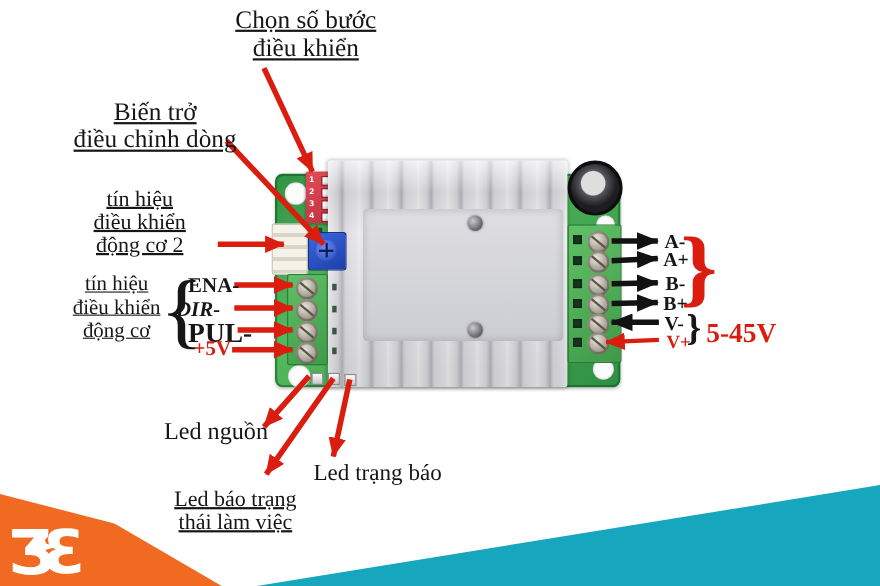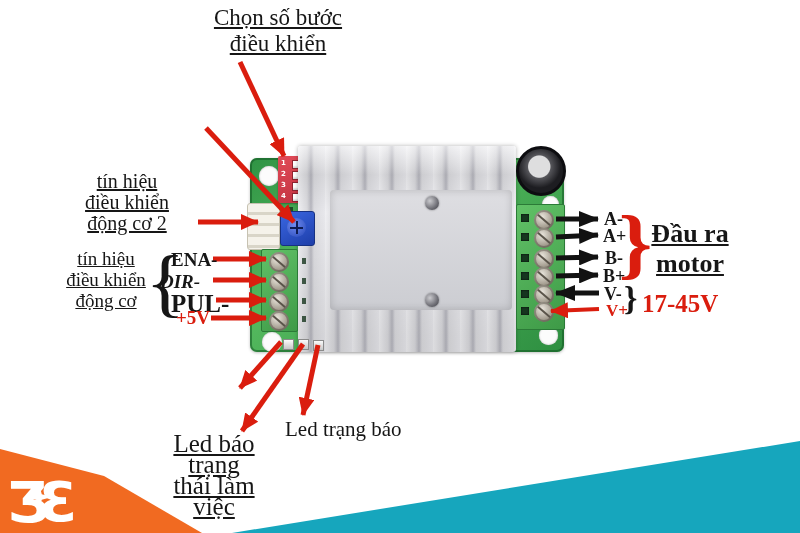--- a/index.html
+++ b/index.html
@@ -189,20 +189,22 @@
     <line x1="556" y1="237" x2="598" y2="235" stroke="#121212" stroke-width="5" marker-end="url(#mb)"></line>
     <line x1="556" y1="258" x2="598" y2="257" stroke="#121212" stroke-width="5" marker-end="url(#mb)"></line>
     <line x1="556" y1="276" x2="598" y2="275" stroke="#121212" stroke-width="5" marker-end="url(#mb)"></line>
     <line x1="599" y1="293" x2="556" y2="293" stroke="#121212" stroke-width="5" marker-end="url(#mb)"></line>
     <line x1="599" y1="309" x2="551" y2="311" stroke="#da1d0e" stroke-width="4" marker-end="url(#mr)"></line>
   </svg>
 
   <div class="txt ctr" style="left:193px;top:5px;width:170px;font-size:23px;line-height:26px;">Chọn số bước
 điều khiển</div>
 
+  <div class="txt ctr" style="left:55px;top:89px;width:172px;font-size:23px;line-height:25px;">Biến trở
+điều chỉnh dòng</div>
 
   <div class="txt ctr" style="left:68px;top:171px;width:118px;font-size:20px;line-height:21px;">tín hiệu
 điều khiển
 động cơ 2</div>
 
   <div class="txt ctr" style="left:56px;top:248px;width:100px;font-size:19px;line-height:21px;">tín hiệu
 điều khiển
 động cơ</div>
 
   <div class="brace" style="left:147px;top:240px;font-size:76px;line-height:84px;transform:scaleX(1.1);">{</div>
@@ -213,23 +215,22 @@
   <div class="txt bold red" style="left:176px;top:307px;font-size:19px;">+5V</div>
 
   <div class="txt bold" style="left:604px;top:209px;font-size:18px;">A-</div>
   <div class="txt bold" style="left:603px;top:226px;font-size:18px;">A+</div>
   <div class="txt bold" style="left:605px;top:248px;font-size:18px;">B-</div>
   <div class="txt bold" style="left:603px;top:266px;font-size:18px;">B+</div>
   <div class="txt bold" style="left:604px;top:284px;font-size:18px;">V-</div>
   <div class="txt bold red" style="left:606px;top:301px;font-size:17px;">V+</div>
 
   <div class="brace bold" style="left:620px;top:200px;font-size:78px;line-height:86px;color:#da1d0e;transform:scaleX(1.1);">}</div>
-  <div class="txt ctr bold" style="left:640px;top:219px;width:100px;font-size:26px;line-height:30px;">Đầu ra
-motor</div>
 
   <div class="brace bold" style="left:624px;top:280px;font-size:34px;line-height:38px;">}</div>
-  <div class="txt bold red" style="left:642px;top:290px;font-size:25px;">17-45V</div>
-
-  <div class="txt ctr" style="left:155px;top:433px;width:118px;font-size:25px;line-height:21px;">Led báo trạng
+  <div class="txt bold red" style="left:642px;top:290px;font-size:25px;">5-45V</div>
+
+  <div class="txt" style="left:149px;top:379px;font-size:22px;">Led nguồn</div>
+  <div class="txt ctr" style="left:155px;top:444px;width:118px;font-size:20px;line-height:21px;">Led báo trạng
 thái làm việc</div>
   <div class="txt" style="left:285px;top:417px;font-size:21px;">Led trạng báo</div>
 
 </div>
 
 </body></html>

